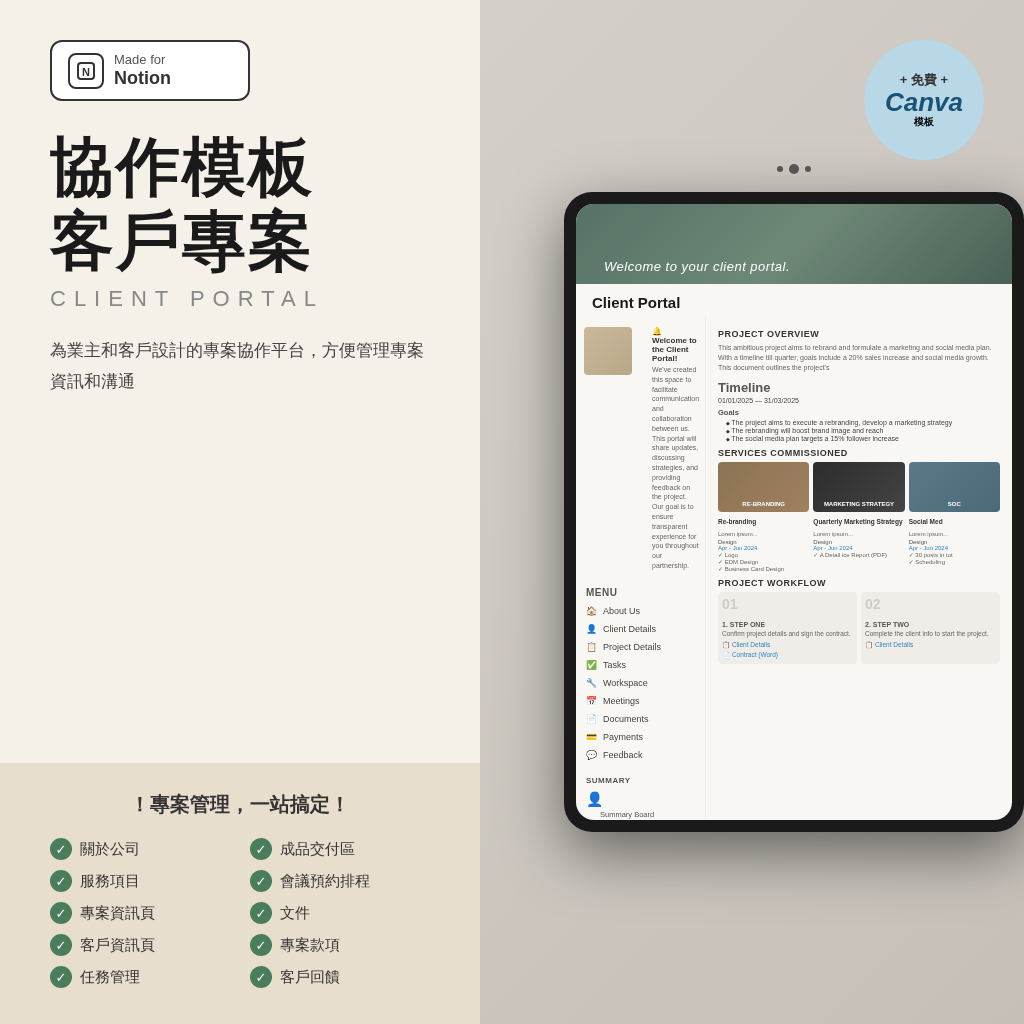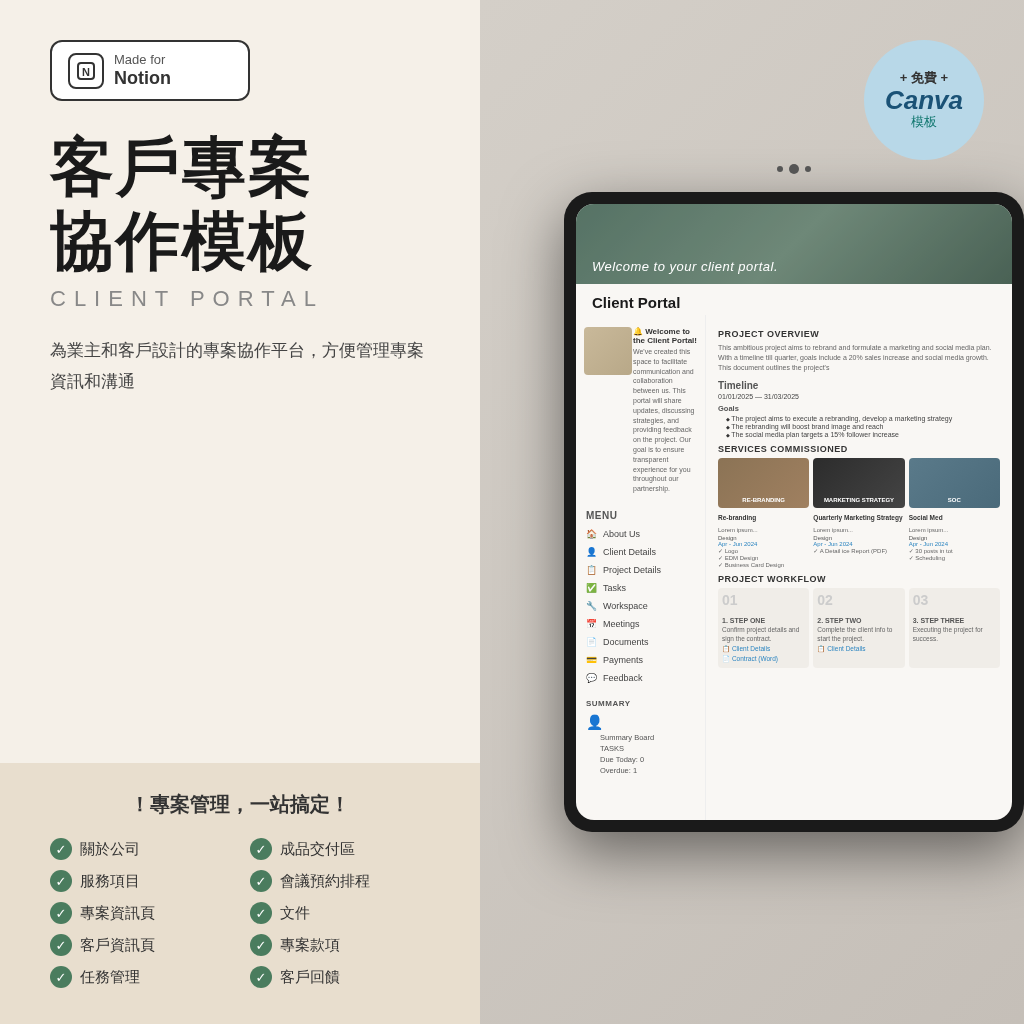--- a/index.html
+++ b/index.html
@@ -166,23 +166,23 @@
       font-weight: bold;
     }
     .canva-badge .canva-logo {
       font-size: 26px;
       font-weight: 900;
       color: #1a5276;
       font-style: italic;
       line-height: 1;
     }
     .canva-badge .template-text {
-      font-size: 13px;
-      color: #0f766e;
-      font-weight: normal;
+      font-size: 10px;
+      color: #000000;
+      font-weight: bold;
     }
 
     
     .tablet-device {
       width: 460px;
       height: 640px;
       background: #1a1a1a;
       border-radius: 28px;
       padding: 12px;
       box-shadow: 0 20px 60px rgba(0,0,0,0.5);
@@ -199,21 +199,21 @@
     }
 
     
     .screen-header-img {
       width: 100%;
       height: 80px;
       background: linear-gradient(135deg, #6b8f7e 0%, #8aaa96 50%, #5c7a6a 100%);
       position: relative;
       display: flex;
       align-items: flex-end;
-      padding: 10px 16px;
+      padding: 10px 28px;
       flex-shrink: 0;
     }
     .screen-header-img::before {
       content: '';
       position: absolute;
       top: 0; left: 0; right: 0; bottom: 0;
       background: rgba(0,0,0,0.2);
     }
     .welcome-text {
       font-size: 13px;
@@ -325,21 +325,21 @@
       font-weight: bold;
       color: #333;
       margin-bottom: 4px;
       margin-top: 6px;
       text-transform: uppercase;
       letter-spacing: 0.5px;
     }
 
     .intro-block {
       display: flex;
-      gap: 1px;
+      gap: 20px;
       margin-bottom: 8px;
     }
     .intro-img {
       width: 60px;
       height: 60px;
       background: linear-gradient(135deg, #c9b99a 0%, #b8a888 100%);
       border-radius: 4px;
       flex-shrink: 0;
     }
     .intro-text-block {
@@ -360,21 +360,21 @@
     .project-overview {
       margin-bottom: 6px;
     }
     .overview-text {
       font-size: 7px;
       color: #666;
       line-height: 1.4;
       margin-bottom: 4px;
     }
     .timeline-label {
-      font-size: 10px;
+      font-size: 13px;
       font-weight: bold;
       color: #555;
       margin-bottom: 2px;
       margin-top: 8px;
     }
     .timeline-value {
       font-size: 7px;
       color: #444;
       margin-bottom: 4px;
     }
@@ -481,22 +481,22 @@
           <text x="10" y="15" text-anchor="middle" font-size="11" font-weight="900" fill="#333">N</text>
         </svg>
       </div>
       <div class="notion-text">
         <span class="made-for">Made for</span>
         <span class="notion-label">Notion</span>
       </div>
     </div>
 
     <div class="main-title-zh">
+      <div>協作模板</div>
       <div>客戶專案</div>
-      <div>協作模板</div>
     </div>
 
     <div class="main-title-en">CLIENT PORTAL</div>
 
     <div class="subtitle">為業主和客戶設計的專案協作平台，方便管理專案資訊和溝通</div>
 
     <div class="bottom-section">
       <div class="bottom-headline">！專案管理，一站搞定！</div>
       <div class="features-grid">
         <div class="feature-item">
@@ -696,25 +696,20 @@
                   <div class="step-text">Confirm project details and sign the contract.</div>
                   <div class="step-link">📋 Client Details</div>
                   <div class="step-link">📄 Contract (Word)</div>
                 </div>
                 <div class="workflow-step">
                   <div class="step-number">02</div>
                   <div class="step-label">2. STEP TWO</div>
                   <div class="step-text">Complete the client info to start the project.</div>
                   <div class="step-link">📋 Client Details</div>
                 </div>
-                <div class="workflow-step">
-                  <div class="step-number">03</div>
-                  <div class="step-label">3. STEP THREE</div>
-                  <div class="step-text">Executing the project for success.</div>
-                </div>
               </div>
             </div>
 
           </div>
         </div>
       </div>
     </div>
   </div>
 </div>
 

